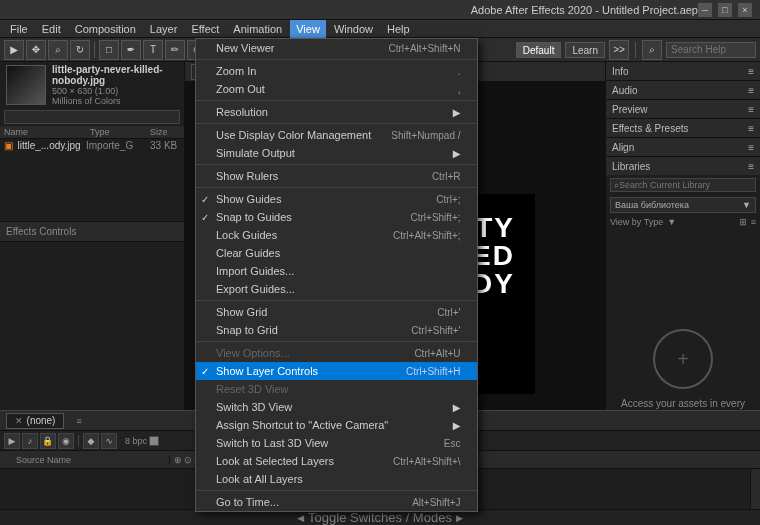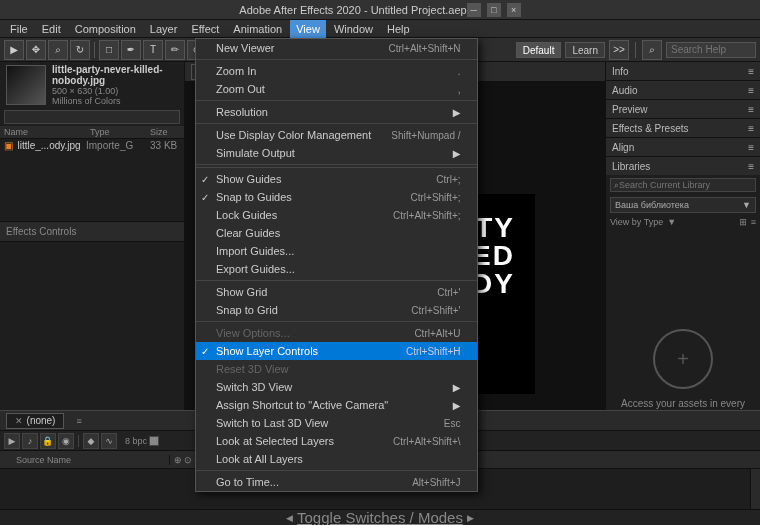--- a/index.html
+++ b/index.html
@@ -13,21 +13,21 @@
       overflow: hidden;
       position: relative;
     }
 
     
     #title-bar {
       background: #323232;
       height: 20px;
       display: flex;
       align-items: center;
-      justify-content: center;
+      justify-content: flex-end;
       padding: 0 8px;
       border-bottom: 1px solid #111;
     }
     #title-bar .title-text {
       font-size: 11px;
       color: #cccccc;
     }
     #title-bar .win-controls {
       display: flex;
       gap: 6px;
@@ -533,24 +533,23 @@
       left: 0;
       width: 760px;
       height: 16px;
       background: #222;
       display: flex;
       align-items: center;
       justify-content: center;
       border-top: 1px solid #111;
     }
     .toggle-text {
-      font-size: 15px;
+      font-size: 13px;
       color: #888;
       cursor: pointer;
-      text-decoration: underline;
     }
     .toggle-arrows {
       font-size: 9px;
       color: #888;
       margin: 0 4px;
     }
 
     
     #dropdown-overlay {
       position: absolute;
@@ -849,20 +848,24 @@
     <div class="dd-separator"></div>
     <div class="dd-item">
       <span>Use Display Color Management</span>
       <span class="shortcut">Shift+Numpad /</span>
     </div>
     <div class="dd-item">
       <span>Simulate Output</span>
       <span class="submenu-arrow">▶</span>
     </div>
     <div class="dd-separator"></div>
+    <div class="dd-item">
+      <span>Show Rulers</span>
+      <span class="shortcut">Ctrl+R</span>
+    </div>
     <div class="dd-separator"></div>
     <div class="dd-item checked">
       <span>Show Guides</span>
       <span class="shortcut">Ctrl+;</span>
     </div>
     <div class="dd-item checked">
       <span>Snap to Guides</span>
       <span class="shortcut">Ctrl+Shift+;</span>
     </div>
     <div class="dd-item">

